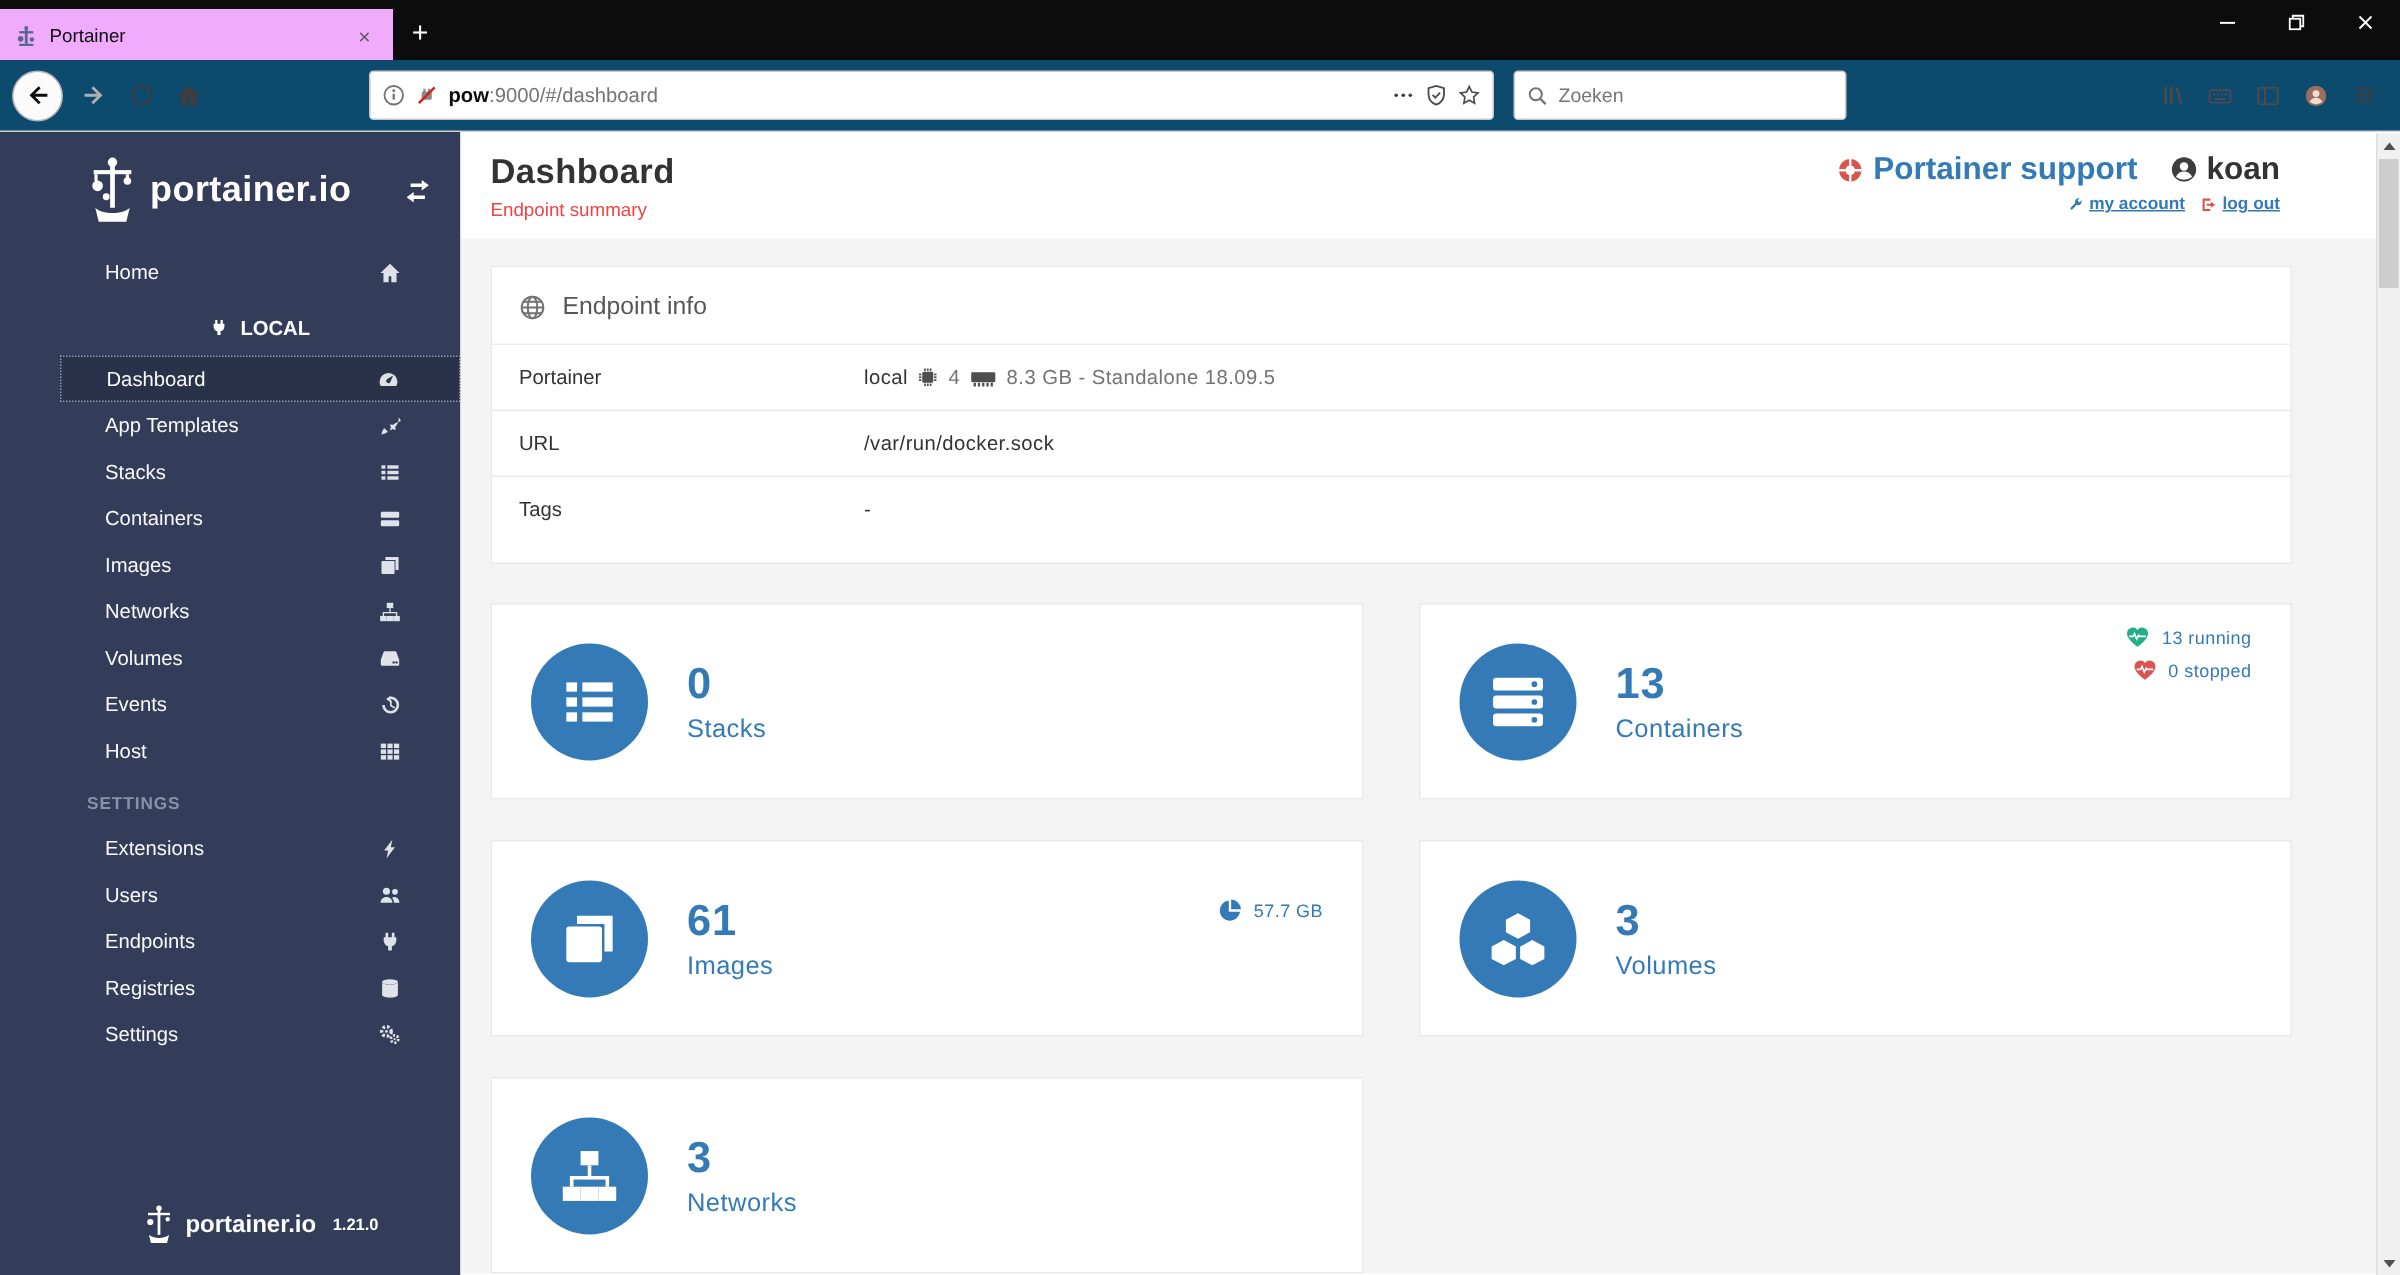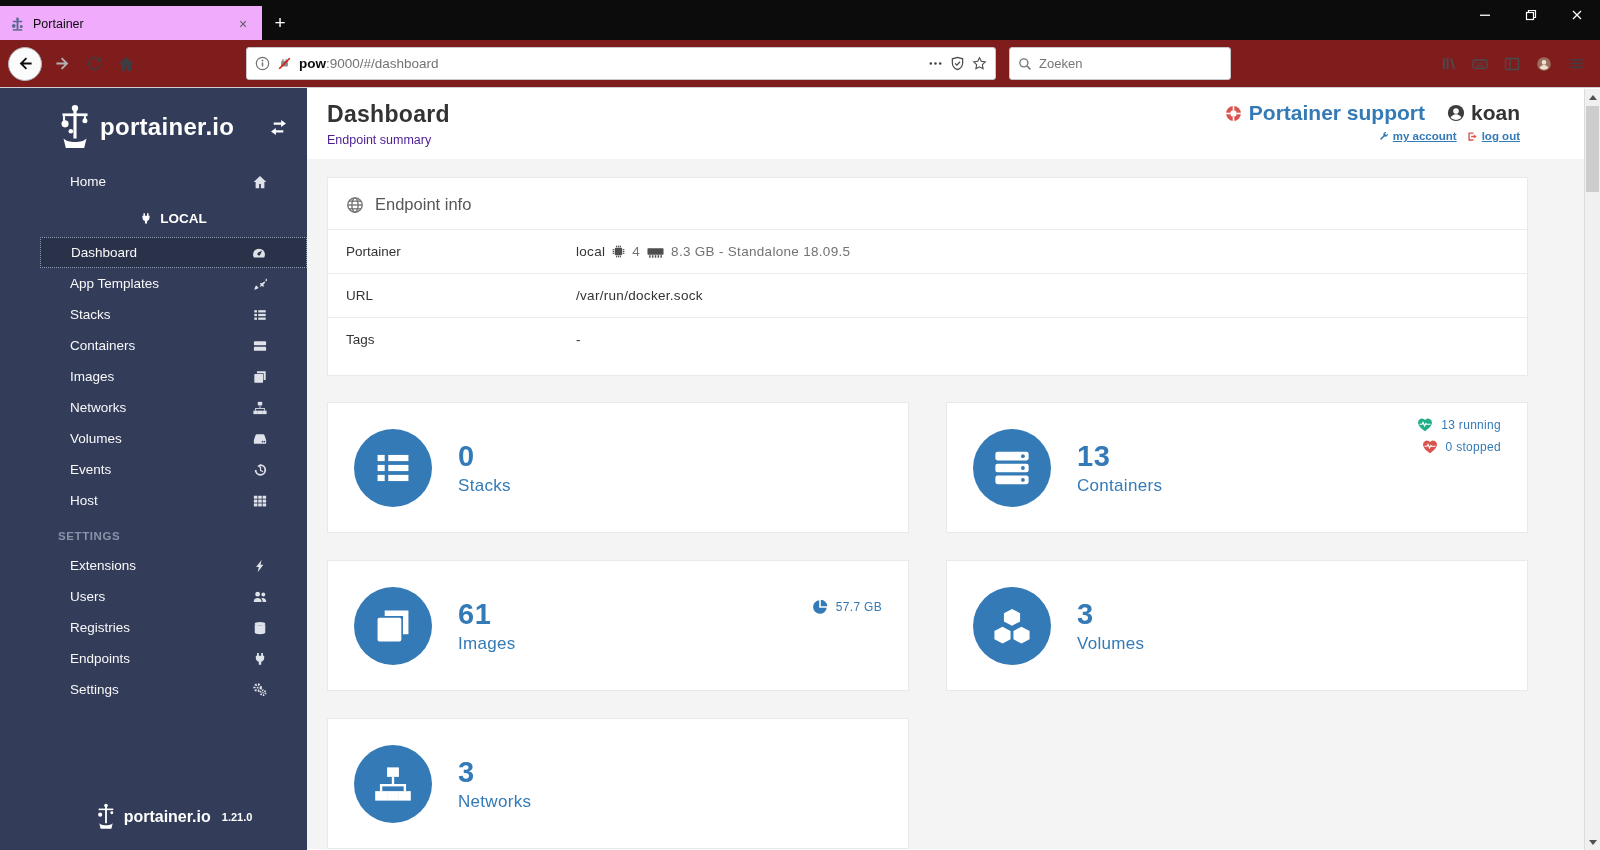--- a/index.html
+++ b/index.html
@@ -10,21 +10,21 @@
   
   .tabbar { height:40px; background:#0c0c0d; display:flex; align-items:flex-end; position:relative; }
   .tab { width:262px; height:34px; background:#f0abfc; display:flex; align-items:center;
          padding:0 10px; gap:8px; font-size:12.5px; color:#0c0c0d; border-top:2px solid #0a84ff00; }
   .tab-title { flex:1; white-space:nowrap; overflow:hidden; }
   .tab-close { color:#5a5a5e; font-size:14px; width:18px; text-align:center; cursor:pointer; }
   .newtab { color:#f9f9fa; font-size:19px; width:36px; height:34px; display:flex; align-items:center; justify-content:center; cursor:pointer; }
   .win-controls { position:absolute; right:0; top:0; height:30px; display:flex; }
   .win-btn { width:46px; height:30px; display:flex; align-items:center; justify-content:center; cursor:pointer; }
 
-  .toolbar { height:48px; background:#7f1d1d; border-bottom:1px solid #cfcfd1;
+  .toolbar { height:48px; background:#0c4a6e; border-bottom:1px solid #cfcfd1;
              display:flex; align-items:center; padding:0 8px; }
   .tool-btn { width:32px; height:32px; display:flex; align-items:center; justify-content:center; border-radius:2px; cursor:pointer; }
   .back-btn { width:34px; height:34px; border:1px solid #b1b1b3; border-radius:50%; background:#fbfbfb;
               display:flex; align-items:center; justify-content:center; margin-right:4px; cursor:pointer; }
   .urlbar { margin-left:104px; width:750px; height:33px; background:#fff; border:1px solid #c7c7c9; border-radius:3px;
             display:flex; align-items:center; padding:0 8px; gap:7px; cursor:text; }
   .url-text { flex:1; font-size:13.5px; color:#0c0c0d; white-space:nowrap; overflow:hidden; }
   .url-rest { color:#737373; }
   .searchbar { margin-left:13px; width:222px; height:33px; background:#fff; border:1px solid #c7c7c9; border-radius:3px;
                display:flex; align-items:center; padding:0 8px; gap:7px; }
@@ -45,21 +45,21 @@
   .section-local { height:34px; display:flex; align-items:center; justify-content:center; gap:8px;
                    font-weight:bold; font-size:13.5px; margin:4px 0 2px; }
   .section-settings { padding:14px 0 8px 18px; color:#8794a8; font-size:11.5px; font-weight:bold; letter-spacing:.6px; }
   .sidebar-footer { margin-top:auto; display:flex; align-items:center; justify-content:center; gap:7px; padding-bottom:20px; }
   .footer-logo-text { font-size:16px; font-weight:bold; }
   .footer-version { font-size:11px; font-weight:bold; margin-left:4px; }
 
   .main { flex:1; background:#fff; position:relative; overflow:hidden; }
   .page-header { background:#fff; padding:13px 80px 12px 20px; display:flex; justify-content:space-between; }
   .page-title { font-size:23px; font-weight:bold; color:#333; letter-spacing:.3px; }
-  .page-subtitle { font-size:12.5px; color:#4c1d95; margin-top:5px; }
+  .page-subtitle { font-size:12.5px; color:#ef4444; margin-top:5px; }
   .header-right { text-align:right; }
   .hr-top { display:flex; gap:22px; align-items:center; justify-content:flex-end; font-size:21px; }
   .support-link { color:var(--accent,#337ab7); display:flex; gap:7px; align-items:center; font-weight:bold; cursor:pointer; }
   .user-chip { font-weight:bold; color:#333; display:flex; gap:6px; align-items:center; }
   .hr-bottom { font-size:11.5px; margin-top:5px; display:flex; gap:10px; justify-content:flex-end; align-items:center; }
   .small-link { color:var(--accent,#337ab7); text-decoration:underline; font-weight:bold; display:flex; gap:4px; align-items:center; cursor:pointer; }
 
   .content { background:var(--content-bg,#f4f4f4); padding:18px 72px 0 20px; height:690px; overflow:hidden; }
 
   .panel { background:#fff; border:1px solid #e9e9e9; padding-bottom:14px; }
@@ -397,33 +397,33 @@
       <span class="mi">
           <svg width="14" height="14" viewBox="0 0 16 16" fill="currentColor">
             <circle cx="5.3" cy="4.8" r="2.7"></circle>
             <path d="M.8 13.6c0-2.8 2-4.5 4.5-4.5s4.5 1.7 4.5 4.5z"></path>
             <circle cx="11.8" cy="5.2" r="2.2"></circle>
             <path d="M11 9.2c2.4 0 4.2 1.7 4.2 4.4h-4.1a6.2 6.2 0 0 0-1.5-3.9c.4-.3.9-.5 1.4-.5z"></path>
           </svg>
         </span>
     </div>
     <div class="menu-item">
+      <span class="lbl">Endpoints</span>
+      <span class="mi">
+          <svg width="14" height="14" viewBox="0 0 16 16" fill="currentColor">
+            <path d="M4.6 1h2v3.4h2.8V1h2v3.4h1.4v2.2a4.8 4.8 0 0 1-3.4 4.6v3.3H6.6v-3.3a4.8 4.8 0 0 1-3.4-4.6V4.4h1.4z"></path>
+          </svg>
+        </span>
+    </div>
+    <div class="menu-item">
       <span class="lbl">Registries</span>
       <span class="mi">
           <svg width="14" height="14" viewBox="0 0 16 16" fill="currentColor">
             <ellipse cx="8" cy="3" rx="6" ry="2"></ellipse>
             <path d="M2 3v10c0 1.1 2.7 2 6 2s6-.9 6-2V3c0 1.1-2.7 2-6 2S2 4.1 2 3z"></path>
-          </svg>
-        </span>
-    </div>
-    <div class="menu-item">
-      <span class="lbl">Endpoints</span>
-      <span class="mi">
-          <svg width="14" height="14" viewBox="0 0 16 16" fill="currentColor">
-            <path d="M4.6 1h2v3.4h2.8V1h2v3.4h1.4v2.2a4.8 4.8 0 0 1-3.4 4.6v3.3H6.6v-3.3a4.8 4.8 0 0 1-3.4-4.6V4.4h1.4z"></path>
           </svg>
         </span>
     </div>
     <div class="menu-item">
       <span class="lbl">Settings</span>
       <span class="mi">
           <svg width="15" height="15" viewBox="0 0 16 16">
             <circle cx="6" cy="6" r="3.4" fill="none" stroke="currentColor" stroke-width="2.4" stroke-dasharray="1.8 1.4"></circle>
             <circle cx="6" cy="6" r="1" fill="currentColor"></circle>
             <circle cx="11.8" cy="11.4" r="2.6" fill="none" stroke="currentColor" stroke-width="2" stroke-dasharray="1.5 1.2"></circle>

